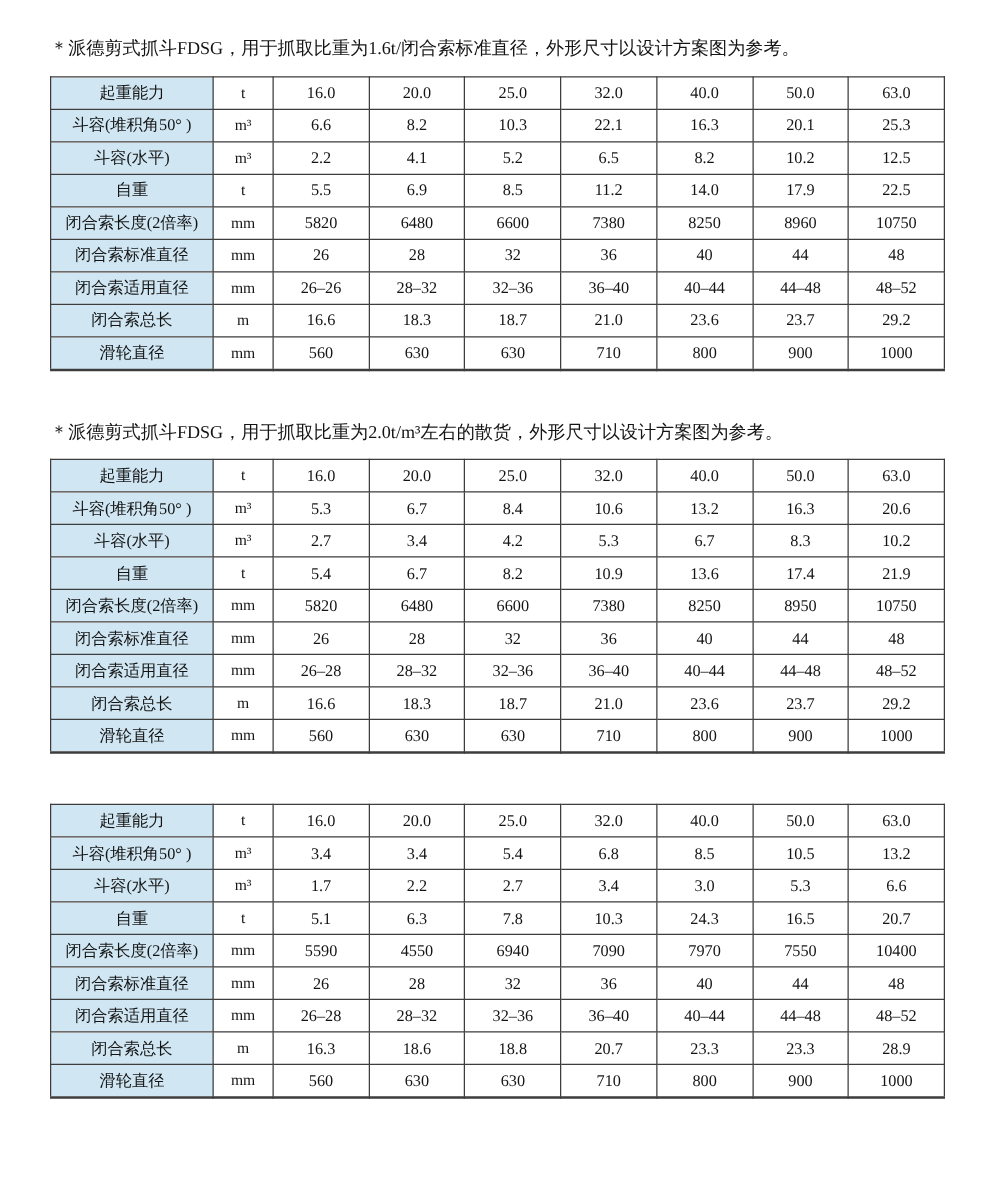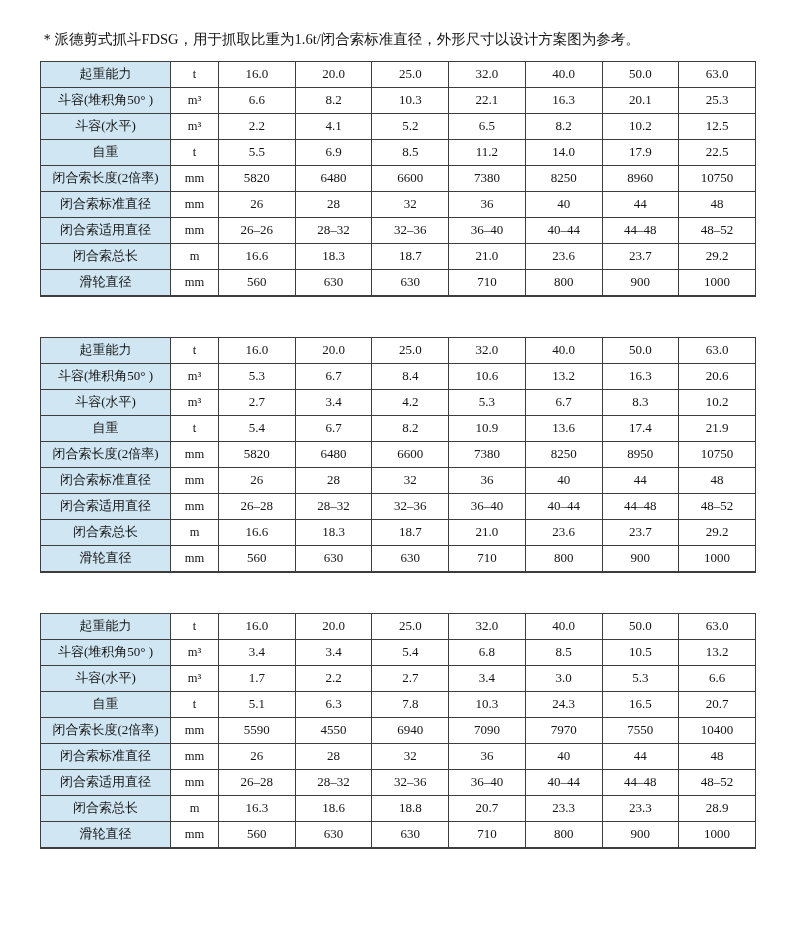--- a/index.html
+++ b/index.html
@@ -172,20 +172,21 @@
             <td class="value-cell">710</td>
             <td class="value-cell">800</td>
             <td class="value-cell">900</td>
             <td class="value-cell">1000</td>
           </tr>
         </tbody>
     </table>
   </div>
 
   <div class="section">
+    <p class="caption">＊派德剪式抓斗FDSG，用于抓取比重为2.0t/m³左右的散货，外形尺寸以设计方案图为参考。</p>
     <table class="spec">
       <colgroup>
         <col style="width:130px">
         <col style="width:48px">
         <col>
           <col>
           <col>
           <col>
           <col>
           <col>

